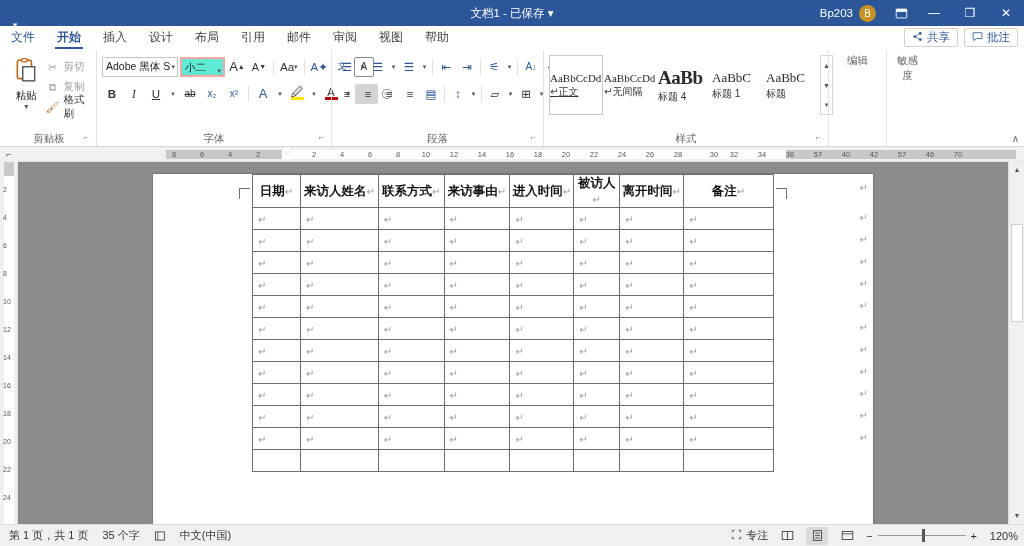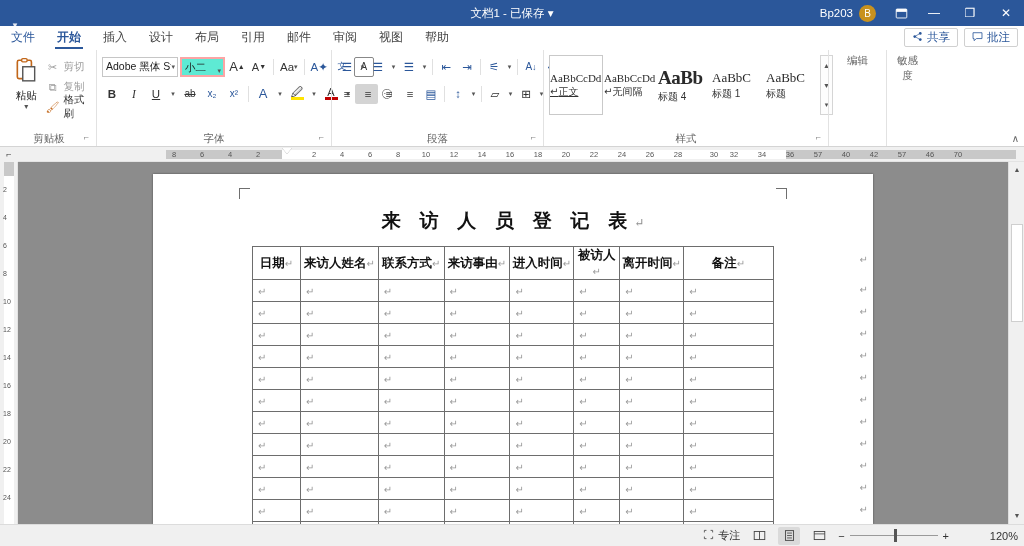--- a/index.html
+++ b/index.html
@@ -261,21 +261,21 @@
   .view-btn {
     width:22px; height:18px; display:flex; align-items:center; justify-content:center;
     font-size:11px; color:#444; border-radius:2px;
   }
   .view-btn.active { background:#dadada; }
   .zoom-wrap { display:flex; align-items:center; gap:5px; }
   .zoom-track { width:88px; height:1px; background:#9a9a9a; position:relative; }
   .zoom-thumb {
     position:absolute; left:44px; top:-6px; width:3px; height:13px; background:#555;
   }
-  .zoom-pct { width:36px; text-align:right;margin-left:28px; }
+  .zoom-pct { width:36px; text-align:right; }
 </style>
 </head>
 <body>
 
 <div class="app">
 
   <div class="titlebar">
     <div class="tb-left">
       <span class="autosave-label">自动保存</span>
       <span class="toggle">
@@ -613,23 +613,20 @@
       <span class="vtick" style="top:332px">24</span>
     </div>
 
     <div class="canvas">
       <div class="page">
         <div class="page-marks">
           <div class="mk tl" style="left:86px;top:14px"></div>
           <div class="mk tr" style="right:86px;top:14px"></div>
         </div>
 
-        <div class="doc-heading">
-          <span>来 访 人 员 登 记 表</span><span class="pilcrow">↵</span>
-        </div>
 
         <div class="tbl-wrap">
           <table class="reg">
             <thead>
               <tr>
                 <th style="width:48px"><span>日期</span><span class="cm">↵</span></th>
                 <th style="width:78px"><span>来访人姓名</span><span class="cm">↵</span></th>
                 <th style="width:66px"><span>联系方式</span><span class="cm">↵</span></th>
                 <th style="width:66px"><span>来访事由</span><span class="cm">↵</span></th>
                 <th style="width:64px"><span>进入时间</span><span class="cm">↵</span></th>
@@ -778,20 +775,31 @@
     </div>
 
     <div class="vscroll">
       <div class="arrow up">▲</div>
       <div class="thumb"></div>
       <div class="arrow down">▼</div>
     </div>
   </div>
 
   <div class="statusbar">
+    <div class="sb-left">
+      <span class="sb-item">第 1 页，共 1 页</span>
+      <span class="sb-item">35 个字</span>
+      <span class="sb-item">
+        <svg width="12" height="12" viewBox="0 0 16 16">
+            <rect x="2" y="2.5" width="12" height="11" fill="none" stroke="#444" stroke-width="1.1"></rect>
+            <line x1="5" y1="2.5" x2="5" y2="13.5" stroke="#444" stroke-width="1"></line>
+          </svg>
+      </span>
+      <span class="sb-item">中文(中国)</span>
+    </div>
     <div class="sb-right">
       <span class="sb-item">
         <span>
           <svg width="11" height="11" viewBox="0 0 16 16">
               <path d="M2 5V2h3M11 2h3v3M14 11v3h-3M5 14H2v-3" fill="none" stroke="#444" stroke-width="1.2"></path>
             </svg>
         </span>
         <span>专注</span>
       </span>
       <span class="view-btn">

